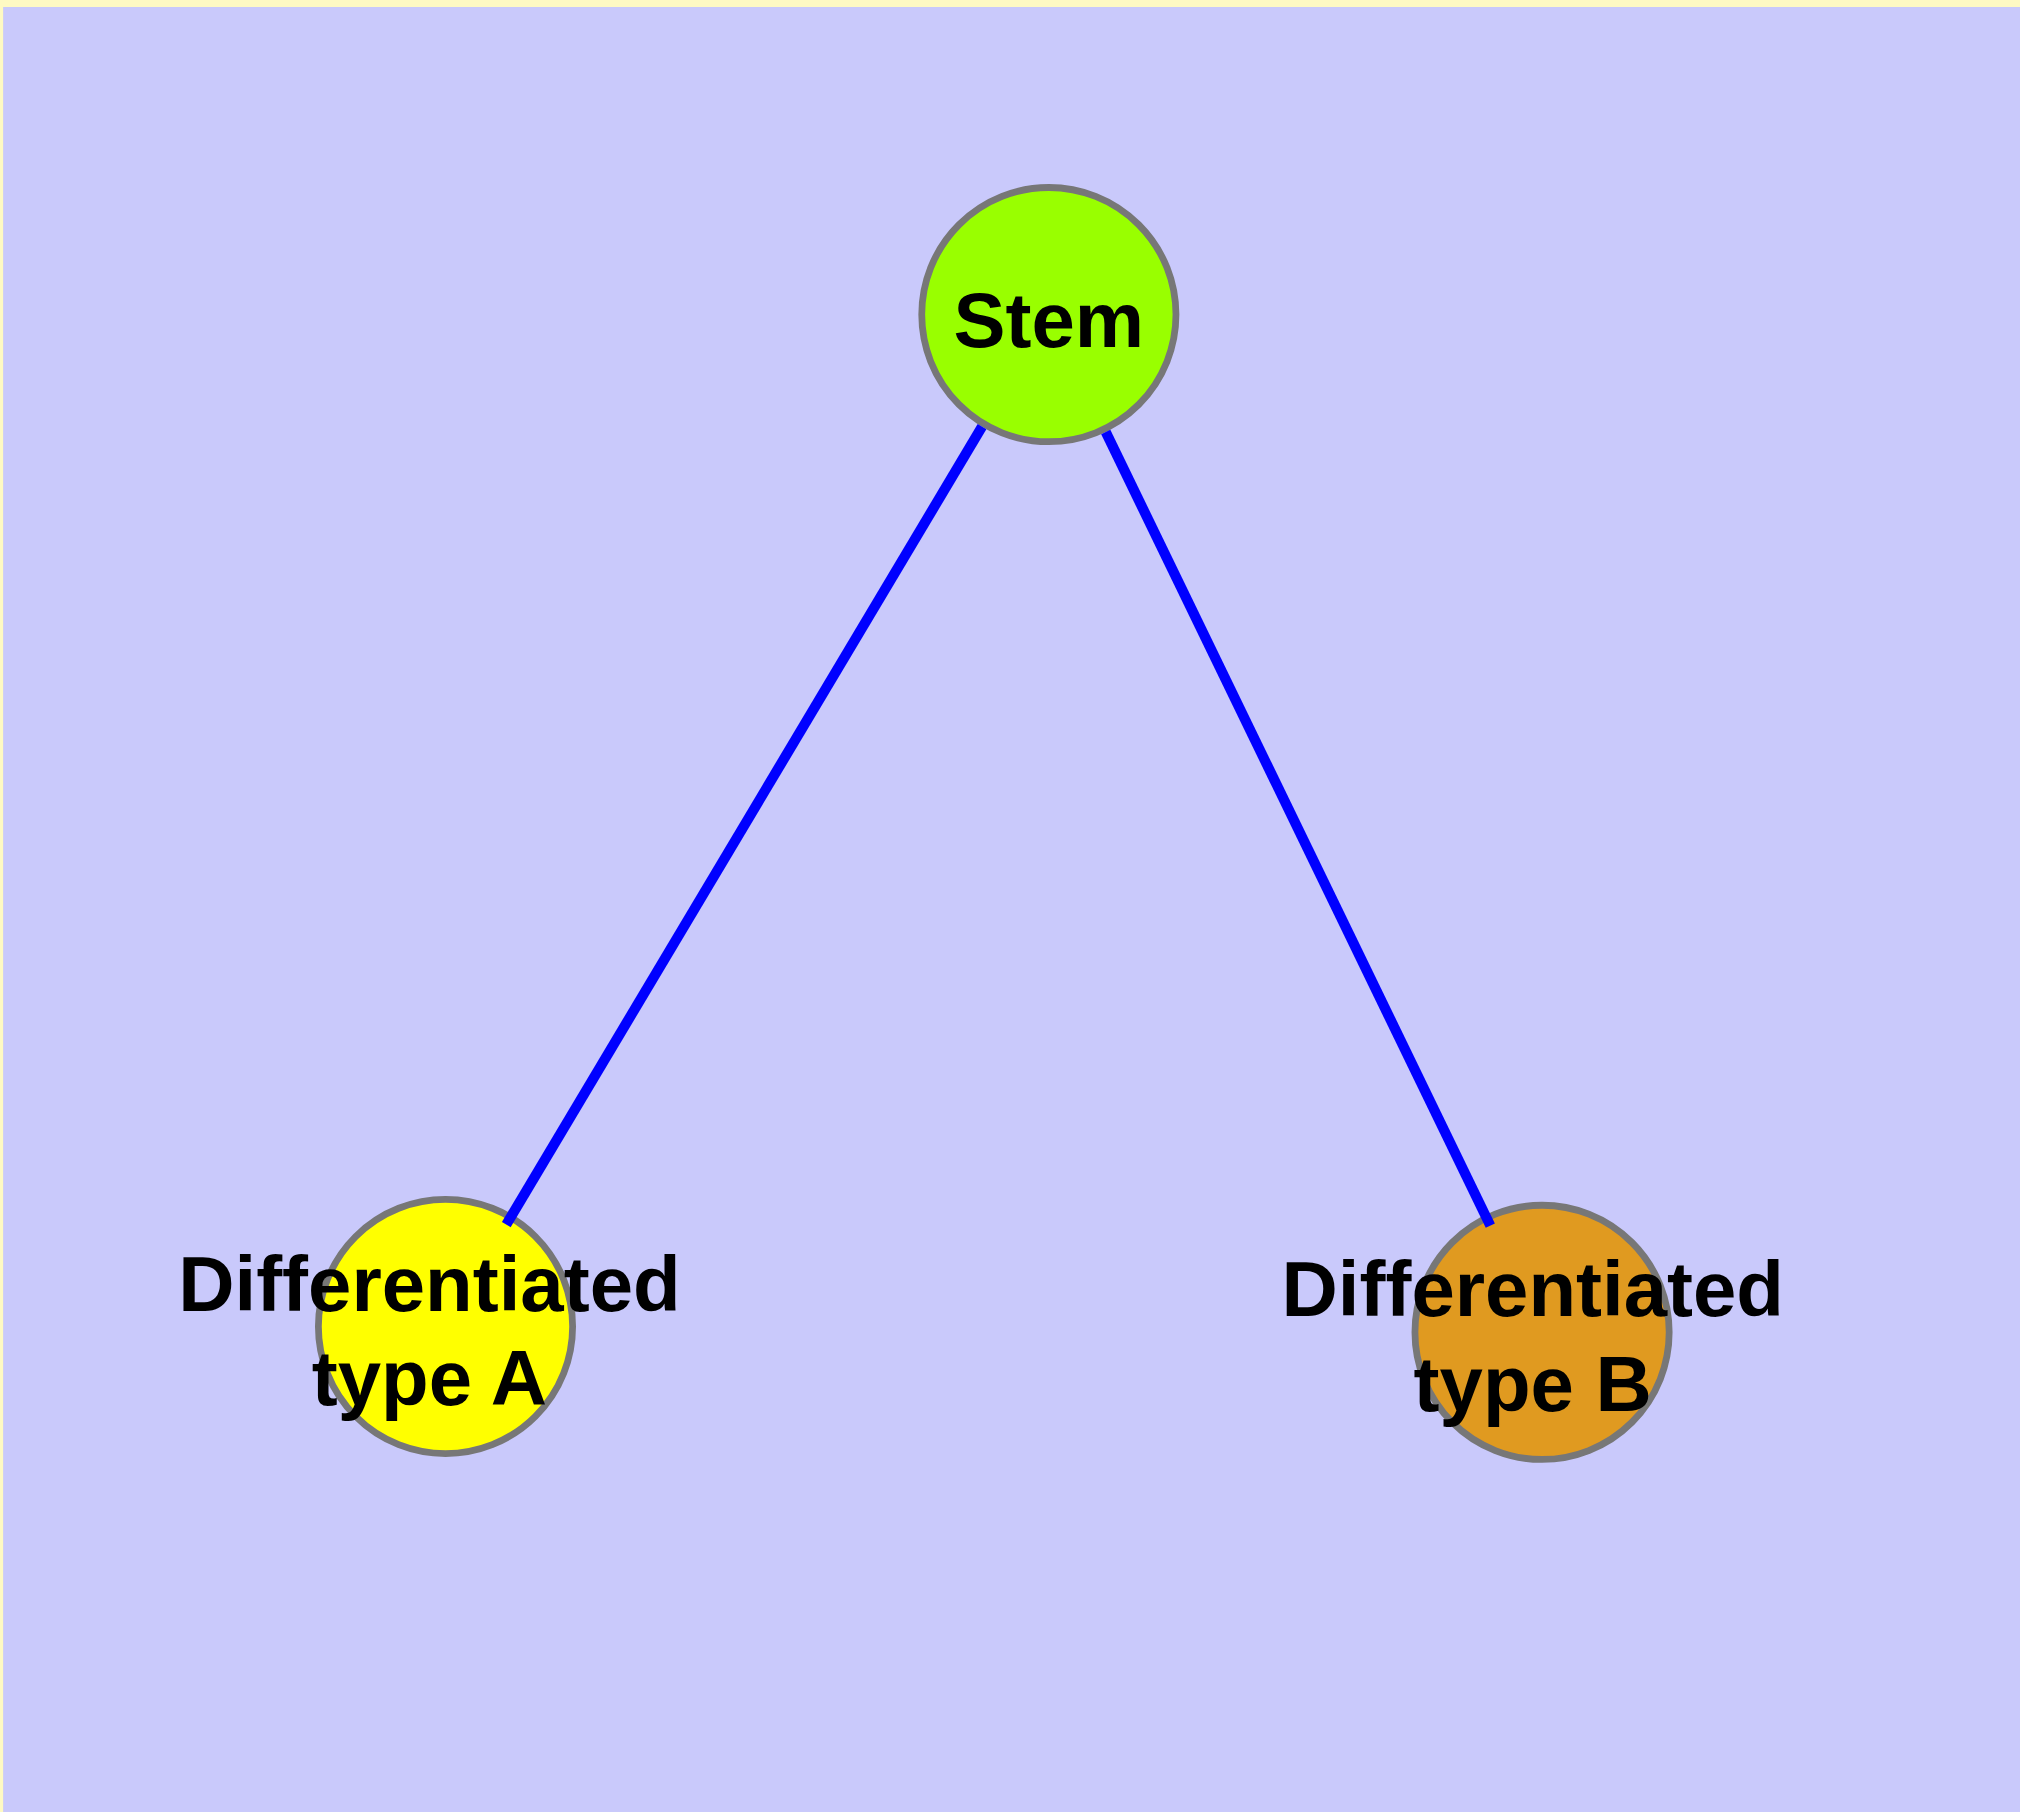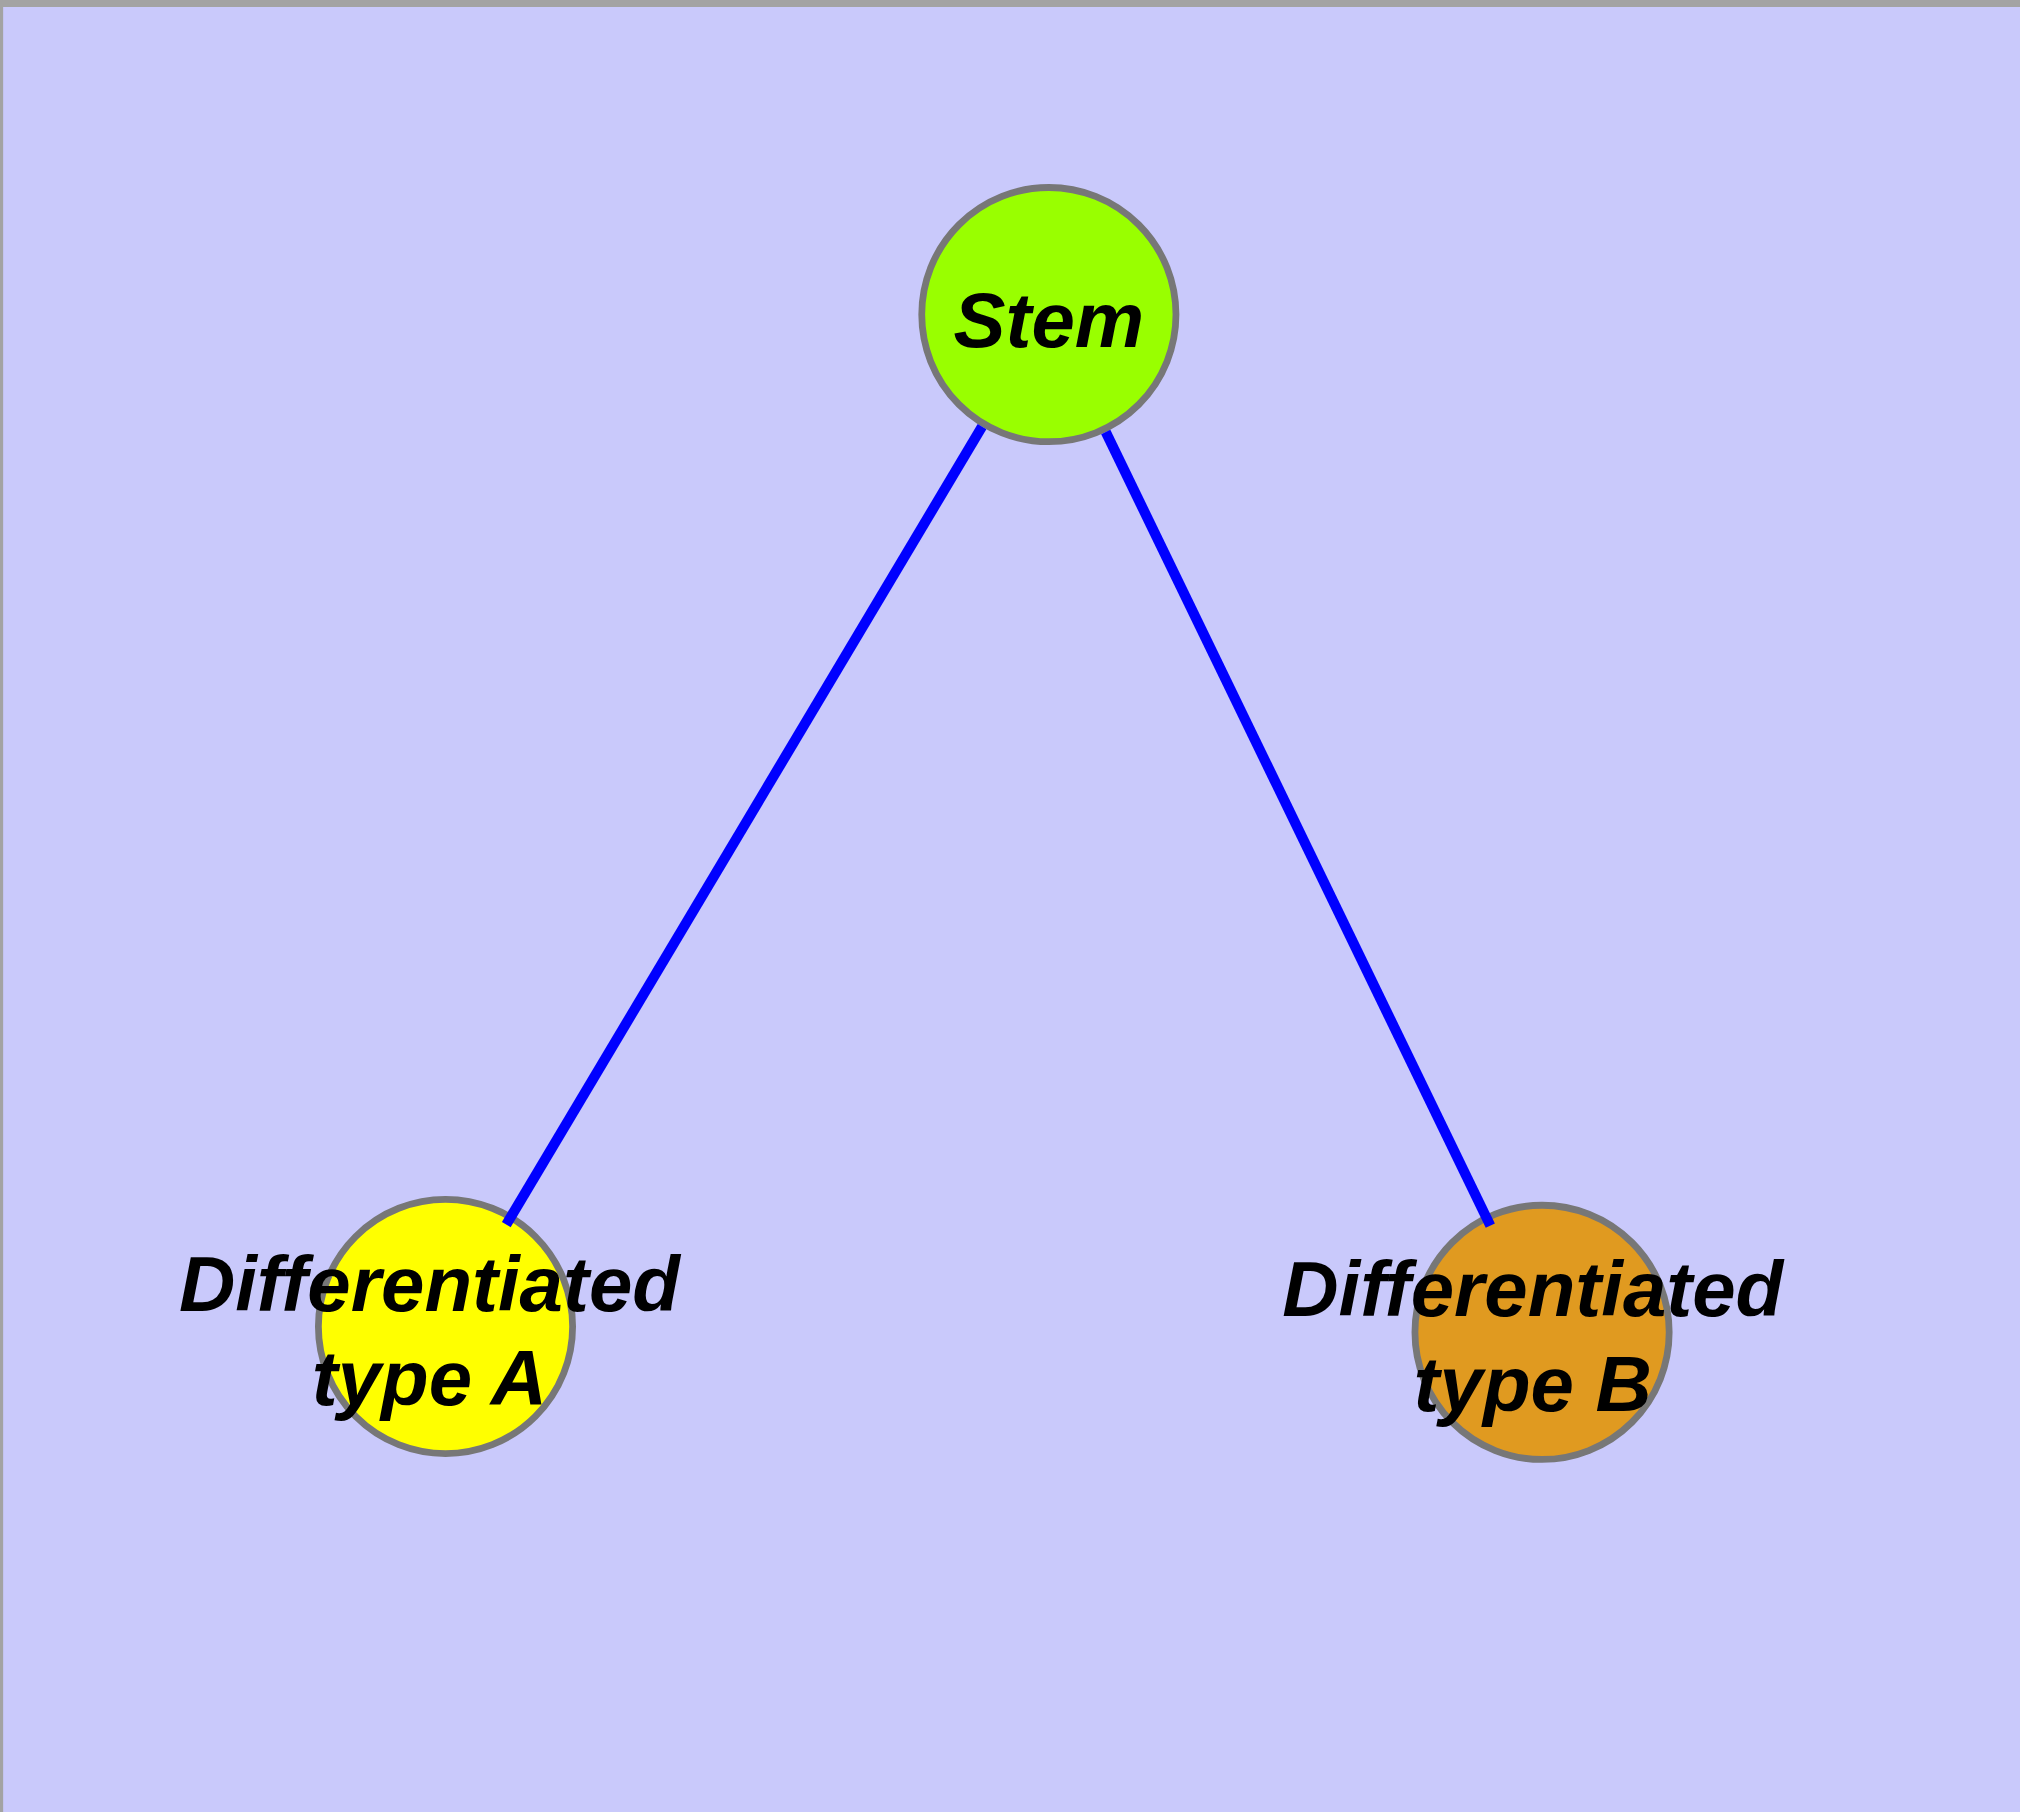--- a/index.html
+++ b/index.html
@@ -18,21 +18,21 @@
     position: absolute;
   }
   #graph-svg text {
     font-family: "Liberation Sans", sans-serif;
     font-weight: bold;
   }
 </style>
 </head>
 <body>
 
-<div id="figure-root" style="background: #a3a3a3; font-style: italic;">
+<div id="figure-root" style="background: #fef9c3;">
     <svg id="graph-svg" width="2018" height="1805" viewBox="0 0 2381 2130" style="left: 2.5px; top: 6.8px;">
       <rect x="0" y="0" width="2381" height="2130" fill="#c9c9fb"></rect>
       <circle cx="1234" cy="363" r="150" fill="#99ff00" stroke="#777777" stroke-width="8"></circle>
       <circle cx="522" cy="1557" r="150" fill="#ffff00" stroke="#777777" stroke-width="8"></circle>
       <circle cx="1816" cy="1564" r="150" fill="#e09a20" stroke="#777777" stroke-width="8"></circle>
       <line x1="1155.126343616781" y1="495.2684630920836" x2="593.7033239847447" y2="1436.7559426435603" stroke="#0000ff" stroke-width="12"></line>
       <line x1="1301.1578069519762" y1="501.585096476501" x2="1754.9474482254761" y2="1438.0135486577265" stroke="#0000ff" stroke-width="12"></line>
       <text x="1234" y="401" text-anchor="middle" font-size="92" fill="#000000">Stem</text>
       <text x="503" y="1539" text-anchor="middle" font-size="92" fill="#000000">Differentiated</text>
       <text x="503" y="1650" text-anchor="middle" font-size="92" fill="#000000">type A</text>

